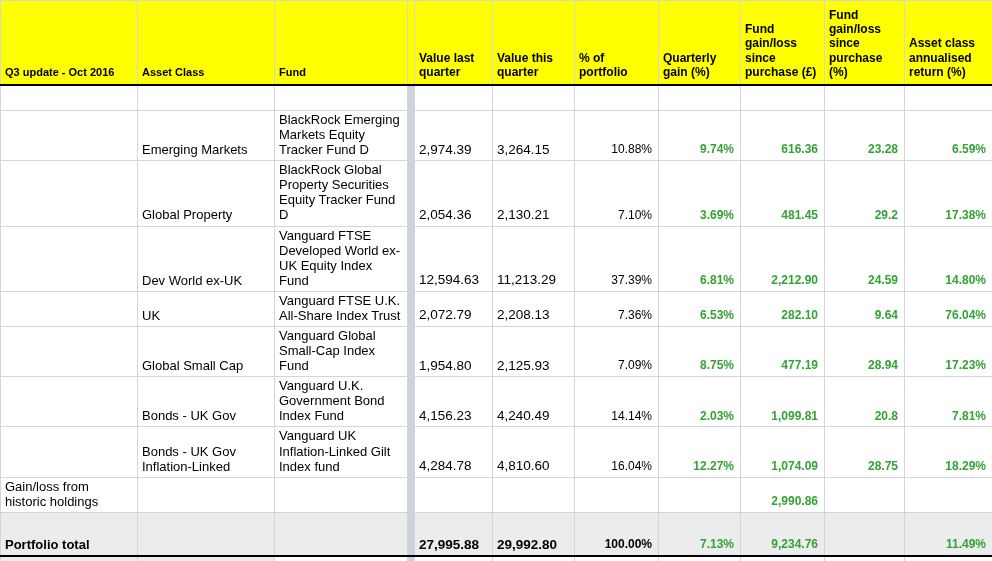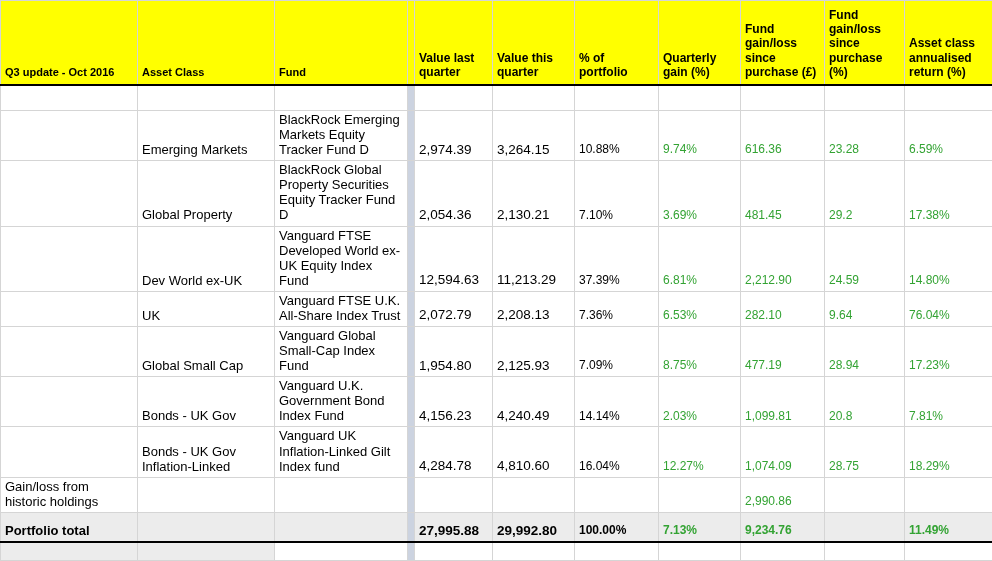--- a/index.html
+++ b/index.html
@@ -34,22 +34,22 @@
   tr.r-header td.a-col{font-size:11px;}
   tr.r-header td.b-col, tr.r-header td.c-col{font-size:11px;}
   
   td.gap{
     background:var(--frozen-divider);
     border-left:none;border-right:none;
     padding:0;
   }
   
   td.val{text-align:left;font-size:13.5px;padding-right:6px;}
-  td.pct{text-align:left;font-size:12px;padding-right:6px;}
-  td.green{color:var(--positive);}
+  td.pct{text-align:right;font-size:12px;padding-right:6px;}
+  td.green{color:var(--positive);font-weight:bold;}
   
   tr.r-dotted td{border-bottom:1px dotted var(--border-dark);margin-left:48px;}
   
   tr.r-total td{
     background:var(--total-bg);
     border-bottom:2px solid var(--border-dark);
     font-weight:bold;
   }
   tr.r-total td.gap{background:var(--frozen-divider);}
   
@@ -211,21 +211,21 @@
     <td class="gap"></td>
     <td></td>
     <td></td>
     <td></td>
     <td></td>
     <td class="pct green">2,990.86</td>
     <td></td>
     <td></td>
   </tr>
 
-  <tr class="r-total" style="height:30px">
+  <tr class="r-total" style="height:44px">
     <td>Portfolio total</td>
     <td></td>
     <td></td>
     <td class="gap"></td>
     <td class="val">27,995.88</td>
     <td class="val">29,992.80</td>
     <td class="pct">100.00%</td>
     <td class="pct green">7.13%</td>
     <td class="pct green">9,234.76</td>
     <td></td>

